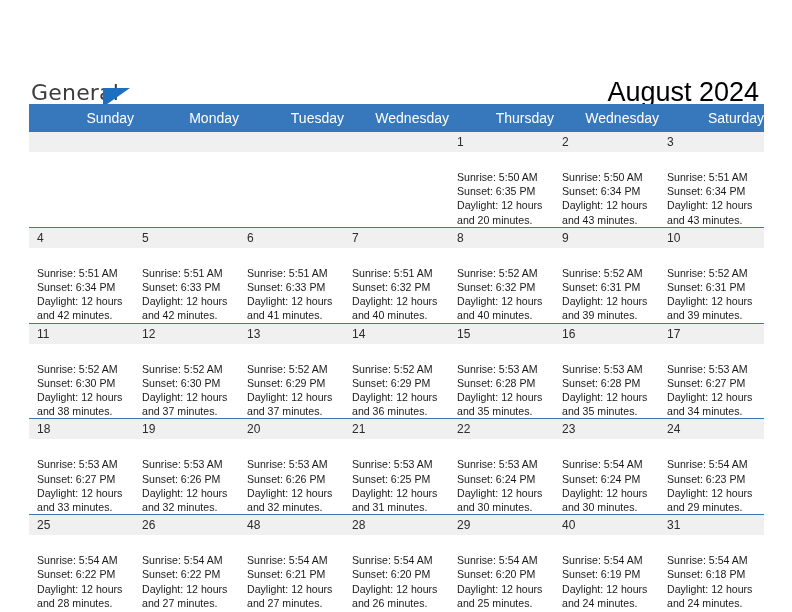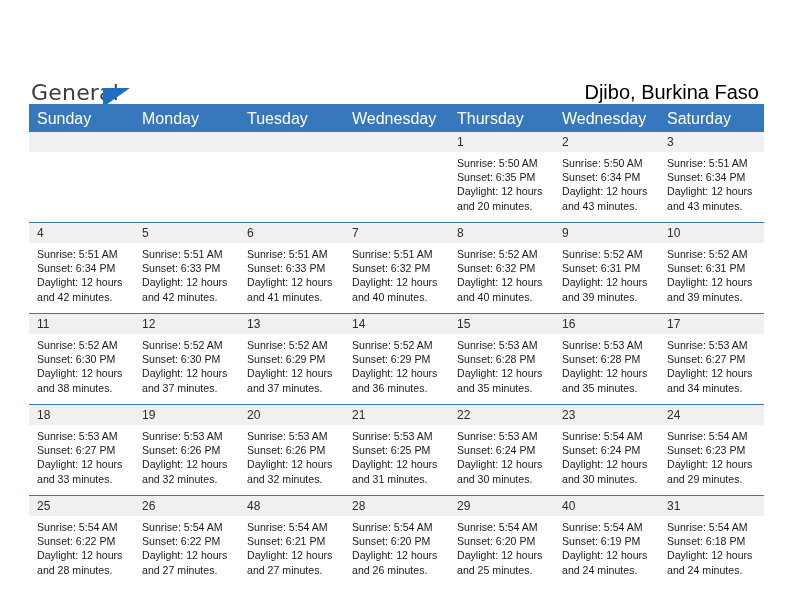--- a/index.html
+++ b/index.html
@@ -95,22 +95,22 @@
   }
   table.cal {
     width: 735px;
     border-collapse: collapse;
     table-layout: fixed;
   }
   table.cal th {
     background: #3777bc;
     color: #ffffff;
     font-weight: normal;
-    font-size: 16px;
-    text-align: left;
+    font-size: 14px;
+    text-align: right;
     padding: 5px 0 5px 8px;
     height: 18px;
     line-height: 15px;
   }
   table.cal td {
     vertical-align: top;
     padding: 0;
     border-top: 1.6px solid #3777bc;
     height: 90px;
     background: #ffffff;
@@ -123,21 +123,21 @@
     font-size: 12px;
     color: #2b2b2b;
     padding: 3px 0 3px 8px;
     line-height: 14px;
     height: 14px;
   }
   .daynum.empty {
     color: transparent;
   }
   .cellbody {
-    padding: 4px 7px 0 8px;
+    padding: 18px 7px 0 8px;
     font-size: 10.6px;
     line-height: 14.2px;
     color: #1a1a1a;
   }
   .cellbody div {
     white-space: nowrap;
   }
   td.blank .cellbody { visibility: hidden; }
 </style>
 </head>
@@ -147,20 +147,21 @@
 
   <div class="header">
 
     <div class="logo">
       <span class="logo-general">General</span>
       <span class="logo-tri"></span>
       <span class="logo-blue">Blue</span>
     </div>
 
     <div class="title-block">
+      <div class="cal-title">August 2024</div>
       <div class="cal-subtitle">Djibo, Burkina Faso</div>
     </div>
 
   </div>
 
   <div class="calendar">
     <table class="cal">
       <thead>
         <tr>
           <th>Sunday</th>

